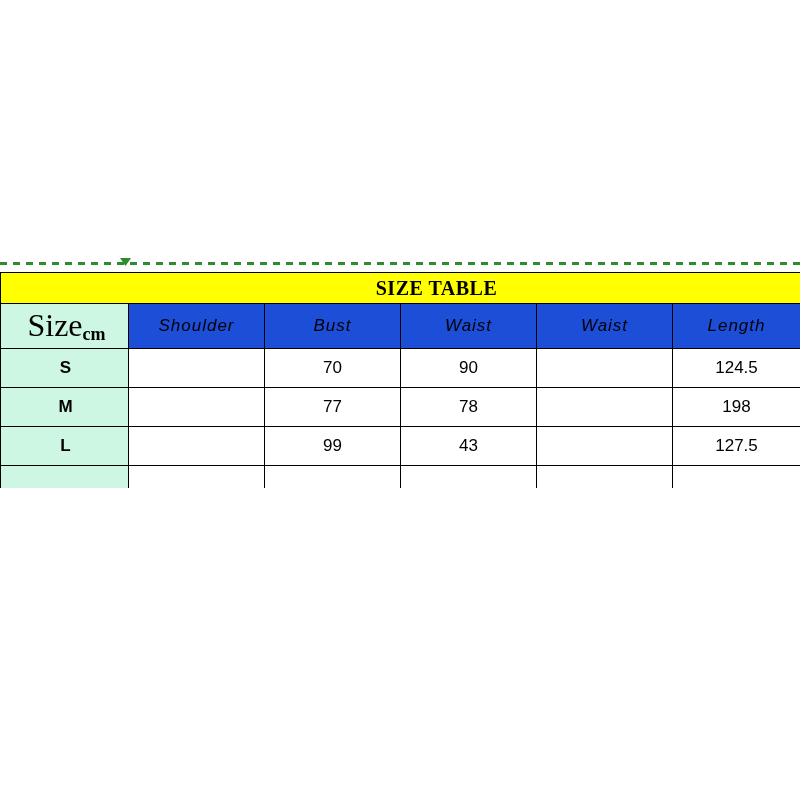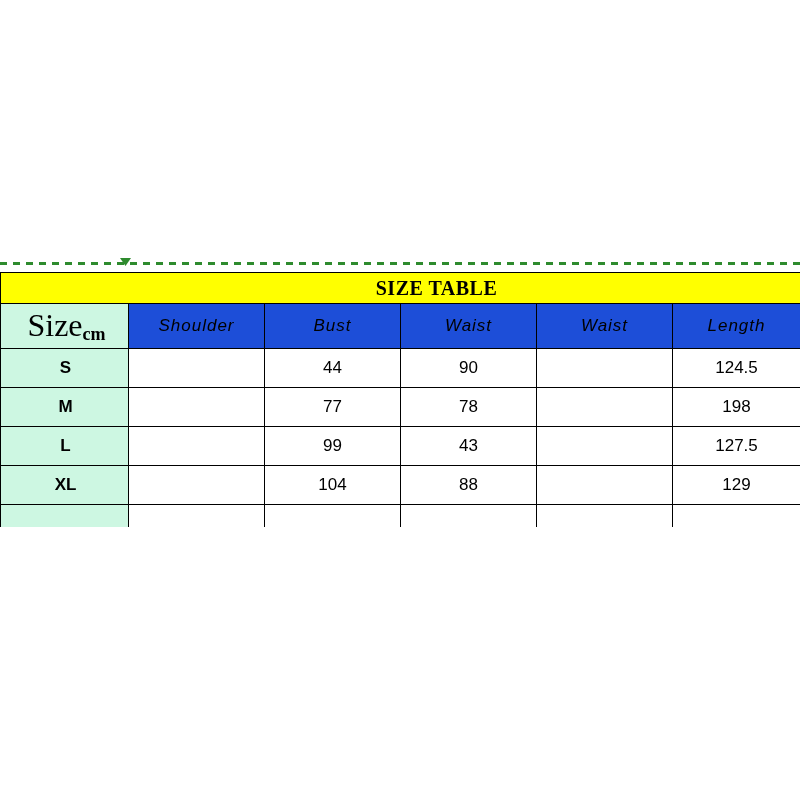--- a/index.html
+++ b/index.html
@@ -169,21 +169,21 @@
           <td class="hdr">Shoulder</td>
           <td class="hdr">Bust</td>
           <td class="hdr">Waist</td>
           <td class="hdr">Waist</td>
           <td class="hdr">Length</td>
         </tr>
 
         <tr>
           <td class="lbl"><span>S</span></td>
           <td class="val"></td>
-          <td class="val">44</td>
+          <td class="val">70</td>
           <td class="val">90</td>
           <td class="val"></td>
           <td class="val">124.5</td>
         </tr>
 
         <tr>
           <td class="lbl"><span>M</span></td>
           <td class="val"></td>
           <td class="val">77</td>
           <td class="val">78</td>
@@ -193,28 +193,20 @@
 
         <tr>
           <td class="lbl"><span>L</span></td>
           <td class="val"></td>
           <td class="val">99</td>
           <td class="val">43</td>
           <td class="val"></td>
           <td class="val">127.5</td>
         </tr>
 
-        <tr>
-          <td class="lbl"><span>XL</span></td>
-          <td class="val"></td>
-          <td class="val">104</td>
-          <td class="val">88</td>
-          <td class="val"></td>
-          <td class="val">129</td>
-        </tr>
 
         <tr class="tail-row">
           <td class="lbl"></td>
           <td class="empty"></td>
           <td class="empty"></td>
           <td class="empty"></td>
           <td class="empty"></td>
           <td class="empty"></td>
         </tr>
       </tbody>

